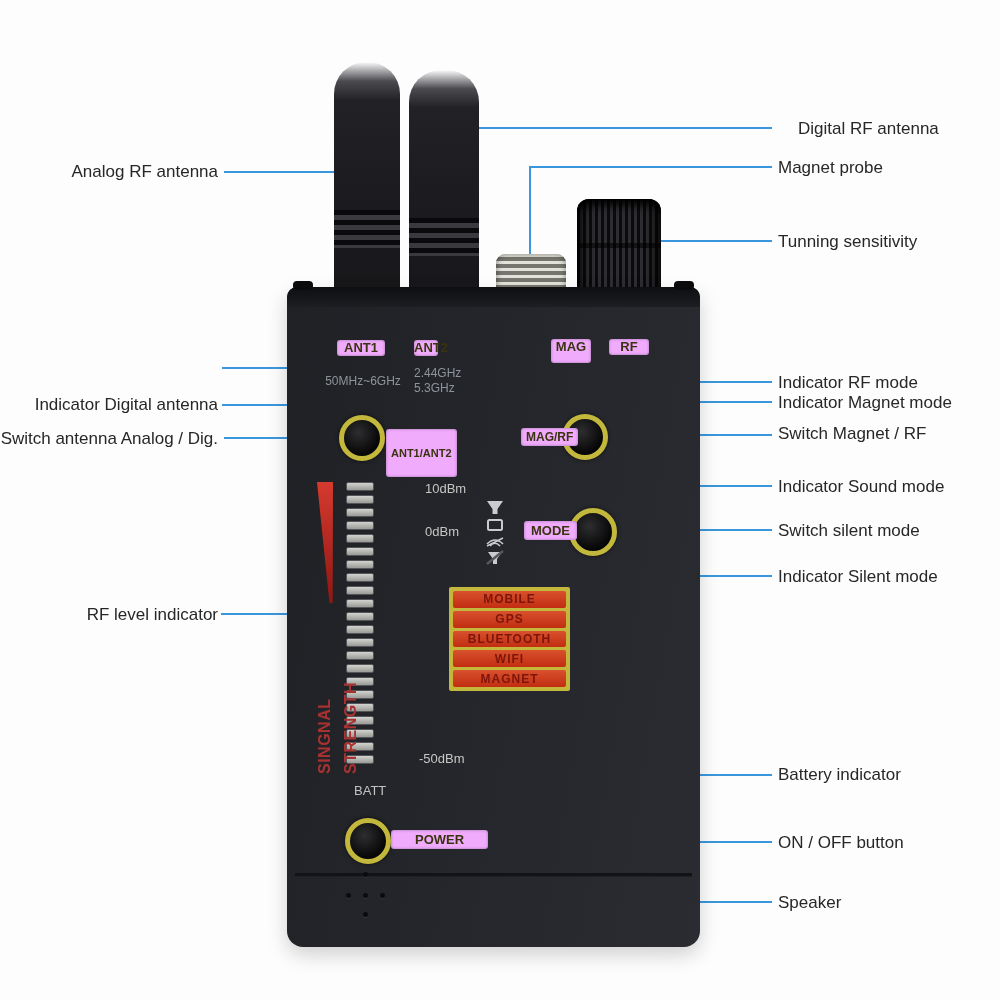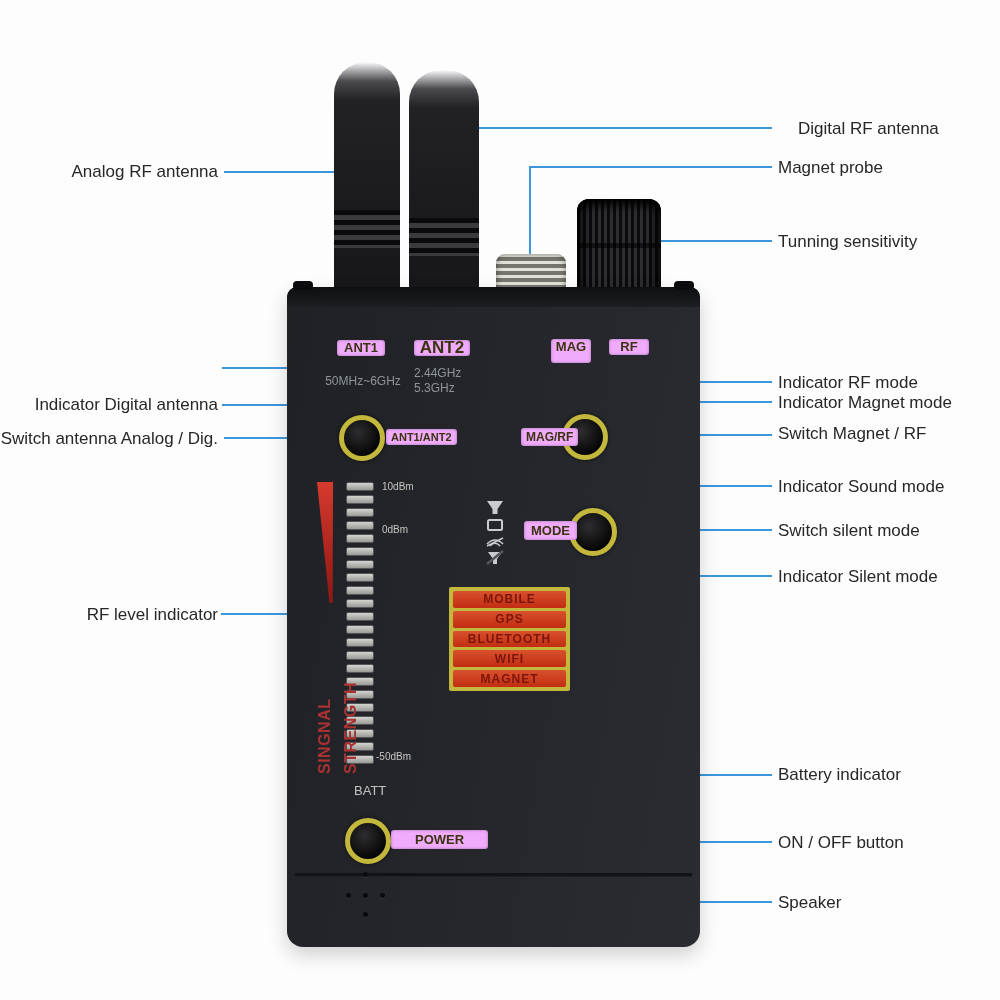--- a/index.html
+++ b/index.html
@@ -46,21 +46,21 @@
   
   #rf-bars{position:absolute;left:346px;top:482px;width:28px;z-index:3;}
   .bar{width:28px;height:9px;margin-bottom:4px;border-radius:2px;
     background:linear-gradient(#d2d2ce,#9a9a96);border:1px solid #54555a;box-sizing:border-box;}
   .wedge{position:absolute;left:317px;top:482px;width:16px;height:121px;z-index:3;
     background:linear-gradient(#d63a2e,#8f1612);
     clip-path:polygon(0% 0%,100% 0%,98% 100%,78% 100%);}
   .vtext{position:absolute;left:312px;top:614px;height:160px;width:26px;z-index:3;
     writing-mode:vertical-rl;transform:rotate(180deg);
     color:#a83232;font-size:16px;font-weight:bold;letter-spacing:.5px;line-height:26px;}
-  .scale{position:absolute;z-index:3;color:#c6c6c3;font-size:10px;white-space:nowrap;}
+  .scale{position:absolute;z-index:3;color:#c6c6c3;font-size:13px;white-space:nowrap;margin-left:43px;}
   
   .detect{position:absolute;left:449px;top:587px;width:121px;height:104px;z-index:3;
     background:#c4b83c;border-radius:2px;padding:4px;box-sizing:border-box;
     display:flex;flex-direction:column;gap:3px;}
   .detect .row{flex:1;display:flex;align-items:center;justify-content:center;
     background:linear-gradient(#d8512d,#c22d12);border-radius:2px;
     color:#7e150a;font-size:12px;font-weight:bold;letter-spacing:1px;}
   
   .icons{position:absolute;left:484px;top:500px;z-index:3;display:flex;flex-direction:column;gap:2px;align-items:center;}
   .hole{position:absolute;width:5px;height:5px;border-radius:50%;background:#0a0b0e;z-index:3;
@@ -85,30 +85,30 @@
   </div>
 
   <div class="body">
     <div class="bevel"></div>
     <div class="screw" style="left:6px;"></div>
     <div class="screw" style="right:6px;"></div>
     <div class="seam"></div>
   </div>
 
   <div class="tag" style="left:337px;top:340px;width:48px;height:16px;font-size:13px;line-height:16px;">ANT1</div>
-  <div class="tag" style="left:414px;top:340px;width:56px;height:16px;font-size:17px;line-height:16px;">ANT2</div>
+  <div class="tag" style="left:414px;top:340px;width:24px;height:16px;font-size:13px;line-height:16px;">ANT2</div>
   <div class="tag" style="left:551px;top:339px;width:40px;height:24px;font-size:13px;line-height:16px;">MAG</div>
   <div class="tag" style="left:609px;top:339px;width:40px;height:16px;font-size:13px;line-height:16px;">RF</div>
 
   <div class="freq" style="left:318px;top:374px;width:90px;text-align:center;">50MHz~6GHz</div>
   <div class="freq" style="left:414px;top:366px;">2.44GHz</div>
   <div class="freq" style="left:414px;top:381px;">5.3GHz</div>
 
   <div class="btn" style="left:339px;top:415px;width:36px;height:36px;"></div>
-  <div class="tag" style="left:386px;top:429px;padding:2px 5px;font-size:11px;">ANT1/ANT2</div>
+  <div class="tag" style="left:386px;top:429px;padding:18px 5px;font-size:11px;">ANT1/ANT2</div>
 
   <div class="btn" style="left:562px;top:414px;width:36px;height:36px;"></div>
   <div class="tag" style="left:521px;top:428px;padding:2px 5px;font-size:12px;">MAG/RF</div>
 
   <div class="btn" style="left:569px;top:508px;width:38px;height:38px;"></div>
   <div class="tag" style="left:524px;top:521px;padding:2px 7px;font-size:13px;">MODE</div>
 
   <div class="btn" style="left:345px;top:818px;width:36px;height:36px;"></div>
   <div class="tag" style="left:391px;top:830px;padding:2px 24px;font-size:13px;text-align:center;">POWER</div>
 

